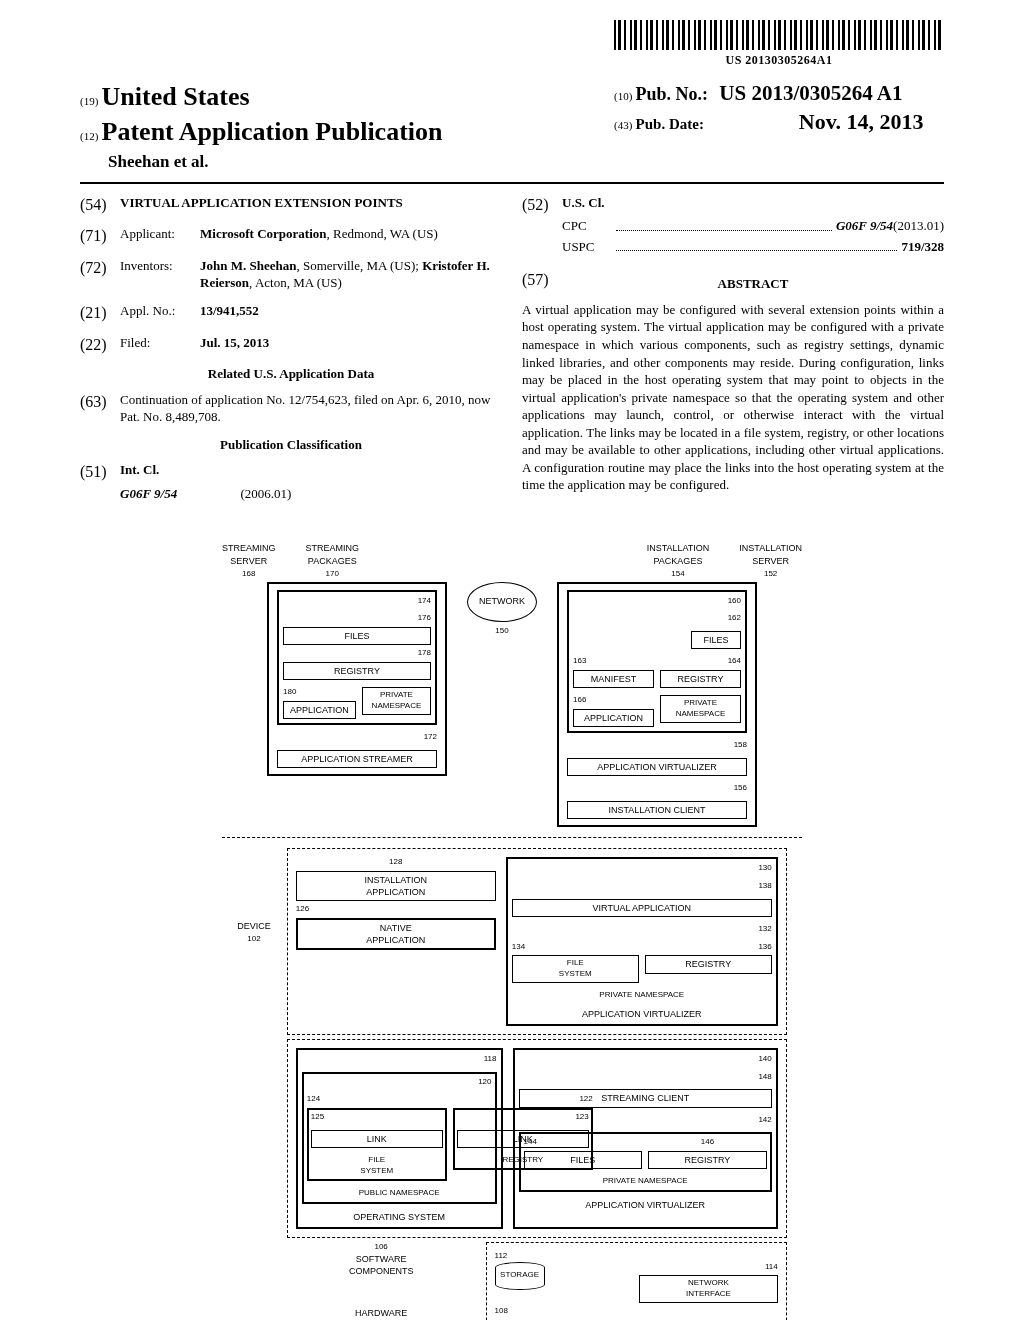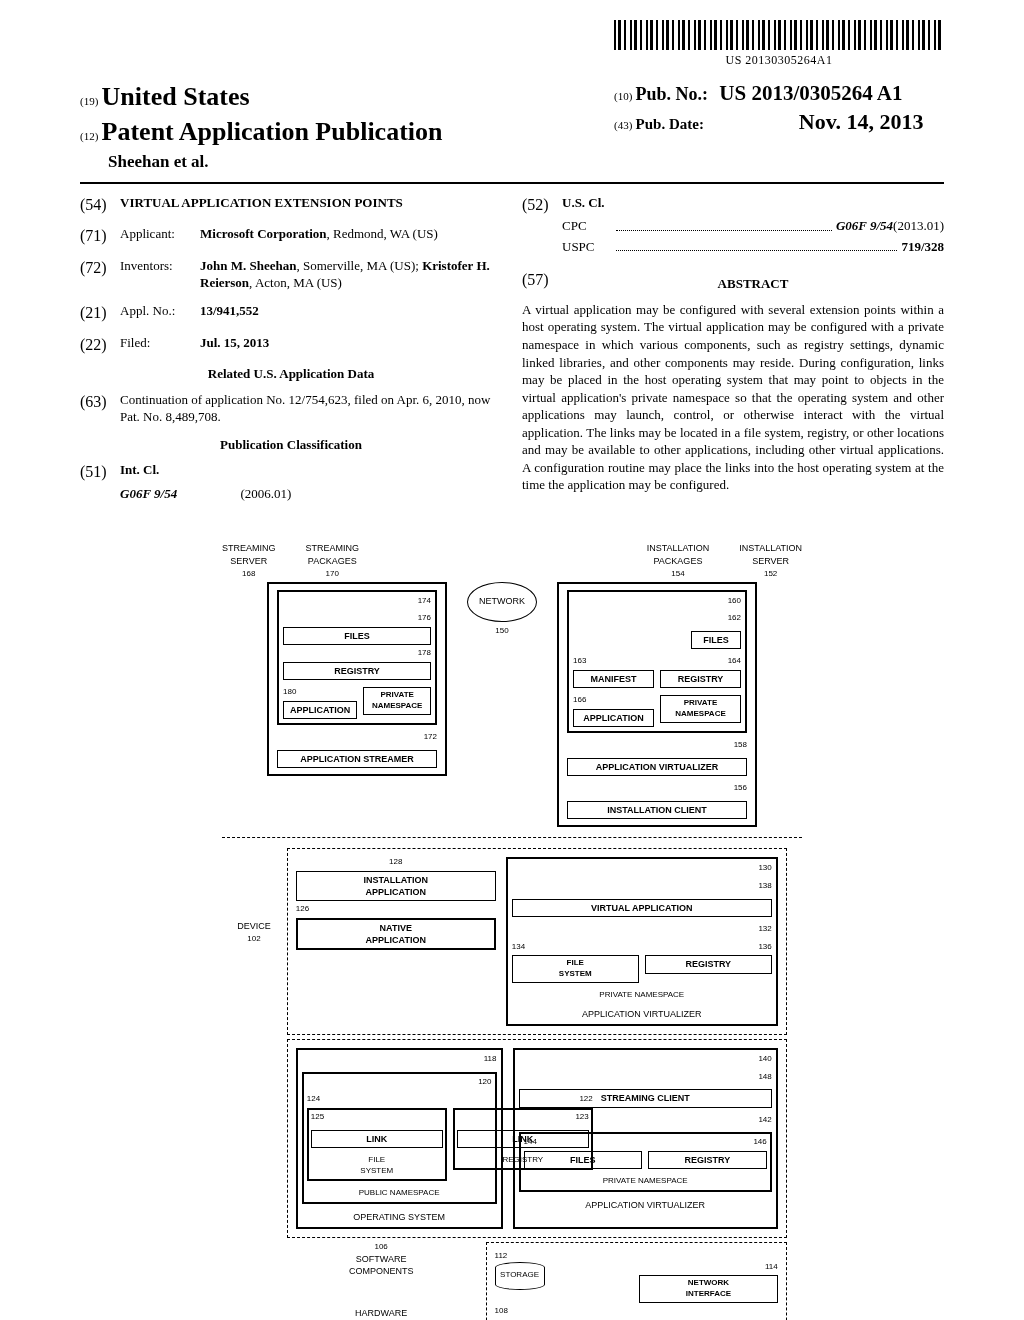--- a/index.html
+++ b/index.html
@@ -9,20 +9,21 @@
       width: 1024px;
       padding: 20px 80px 40px 80px;
       font-size: 13px;
       line-height: 1.35;
       color: #000;
     }
     .barcode-section { text-align: right; margin-bottom: 10px; }
     .barcode {
       display: inline-block;
       margin-left: auto;
+      font-weight: bold;
     }
     .barcode-stripes {
       height: 30px;
       width: 330px;
       background: repeating-linear-gradient(90deg, #000 0 2px, #fff 2px 4px, #000 4px 7px, #fff 7px 10px, #000 10px 12px, #fff 12px 16px);
       margin-left: auto;
     }
     .barcode-text { font-size: 12px; letter-spacing: 0.5px; margin-top: 2px; text-align: center; }
     .header-row { display: flex; justify-content: space-between; align-items: flex-start; border-bottom: 2px solid #000; padding-bottom: 8px; margin-bottom: 10px; }
     .header-left {}
@@ -54,21 +55,21 @@
     .fig-block {
       border: 2px solid #000;
       padding: 6px 8px;
       position: relative;
       display: flex;
       flex-direction: column;
       gap: 7px;
       min-width: 140px;
     }
     .fig-label { text-align: center; font-size: 9px; white-space: pre-line; }
-    .fig-box { border: 1.5px solid #000; padding: 2px 6px; font-size: 9px; text-align: center; min-height: 13px; display: flex; align-items: center; justify-content: center; font-weight: bold; }
+    .fig-box { border: 1.5px solid #000; padding: 2px 6px; font-size: 9px; text-align: center; min-height: 13px; display: flex; align-items: center; justify-content: center; }
     .fig-sub { display: flex; gap: 6px; }
     .fig-col { display: flex; flex-direction: column; gap: 3px; flex: 1; }
     .cloud {
       width: 70px; height: 40px;
       border: 1.5px solid #000;
       border-radius: 50%;
       display: flex; align-items: center; justify-content: center;
       font-size: 9px; text-align: center;
       position: relative;
     }
@@ -356,21 +357,21 @@
           <div style="text-align:right" class="ref-tag"><span>148</span></div>
           <div class="fig-box">STREAMING CLIENT</div>
           <div style="text-align:right" class="ref-tag"><span>142</span></div>
           <div class="fig-block" style="padding:3px">
             <div class="fig-sub">
               <div class="fig-col">
                 <div class="ref-tag"><span>144</span></div>
                 <div class="fig-box">FILES</div>
               </div>
               <div class="fig-col">
-                <div style="text-align:right" class="ref-tag"><span>146</span></div>
+                <div style="text-align:center" class="ref-tag"><span>146</span></div>
                 <div class="fig-box">REGISTRY</div>
               </div>
             </div>
             <div style="font-size:8px;text-align:center">PRIVATE
 NAMESPACE</div>
           </div>
           <div style="font-size:9px;text-align:center">APPLICATION VIRTUALIZER</div>
         </div>
       </div>
 

